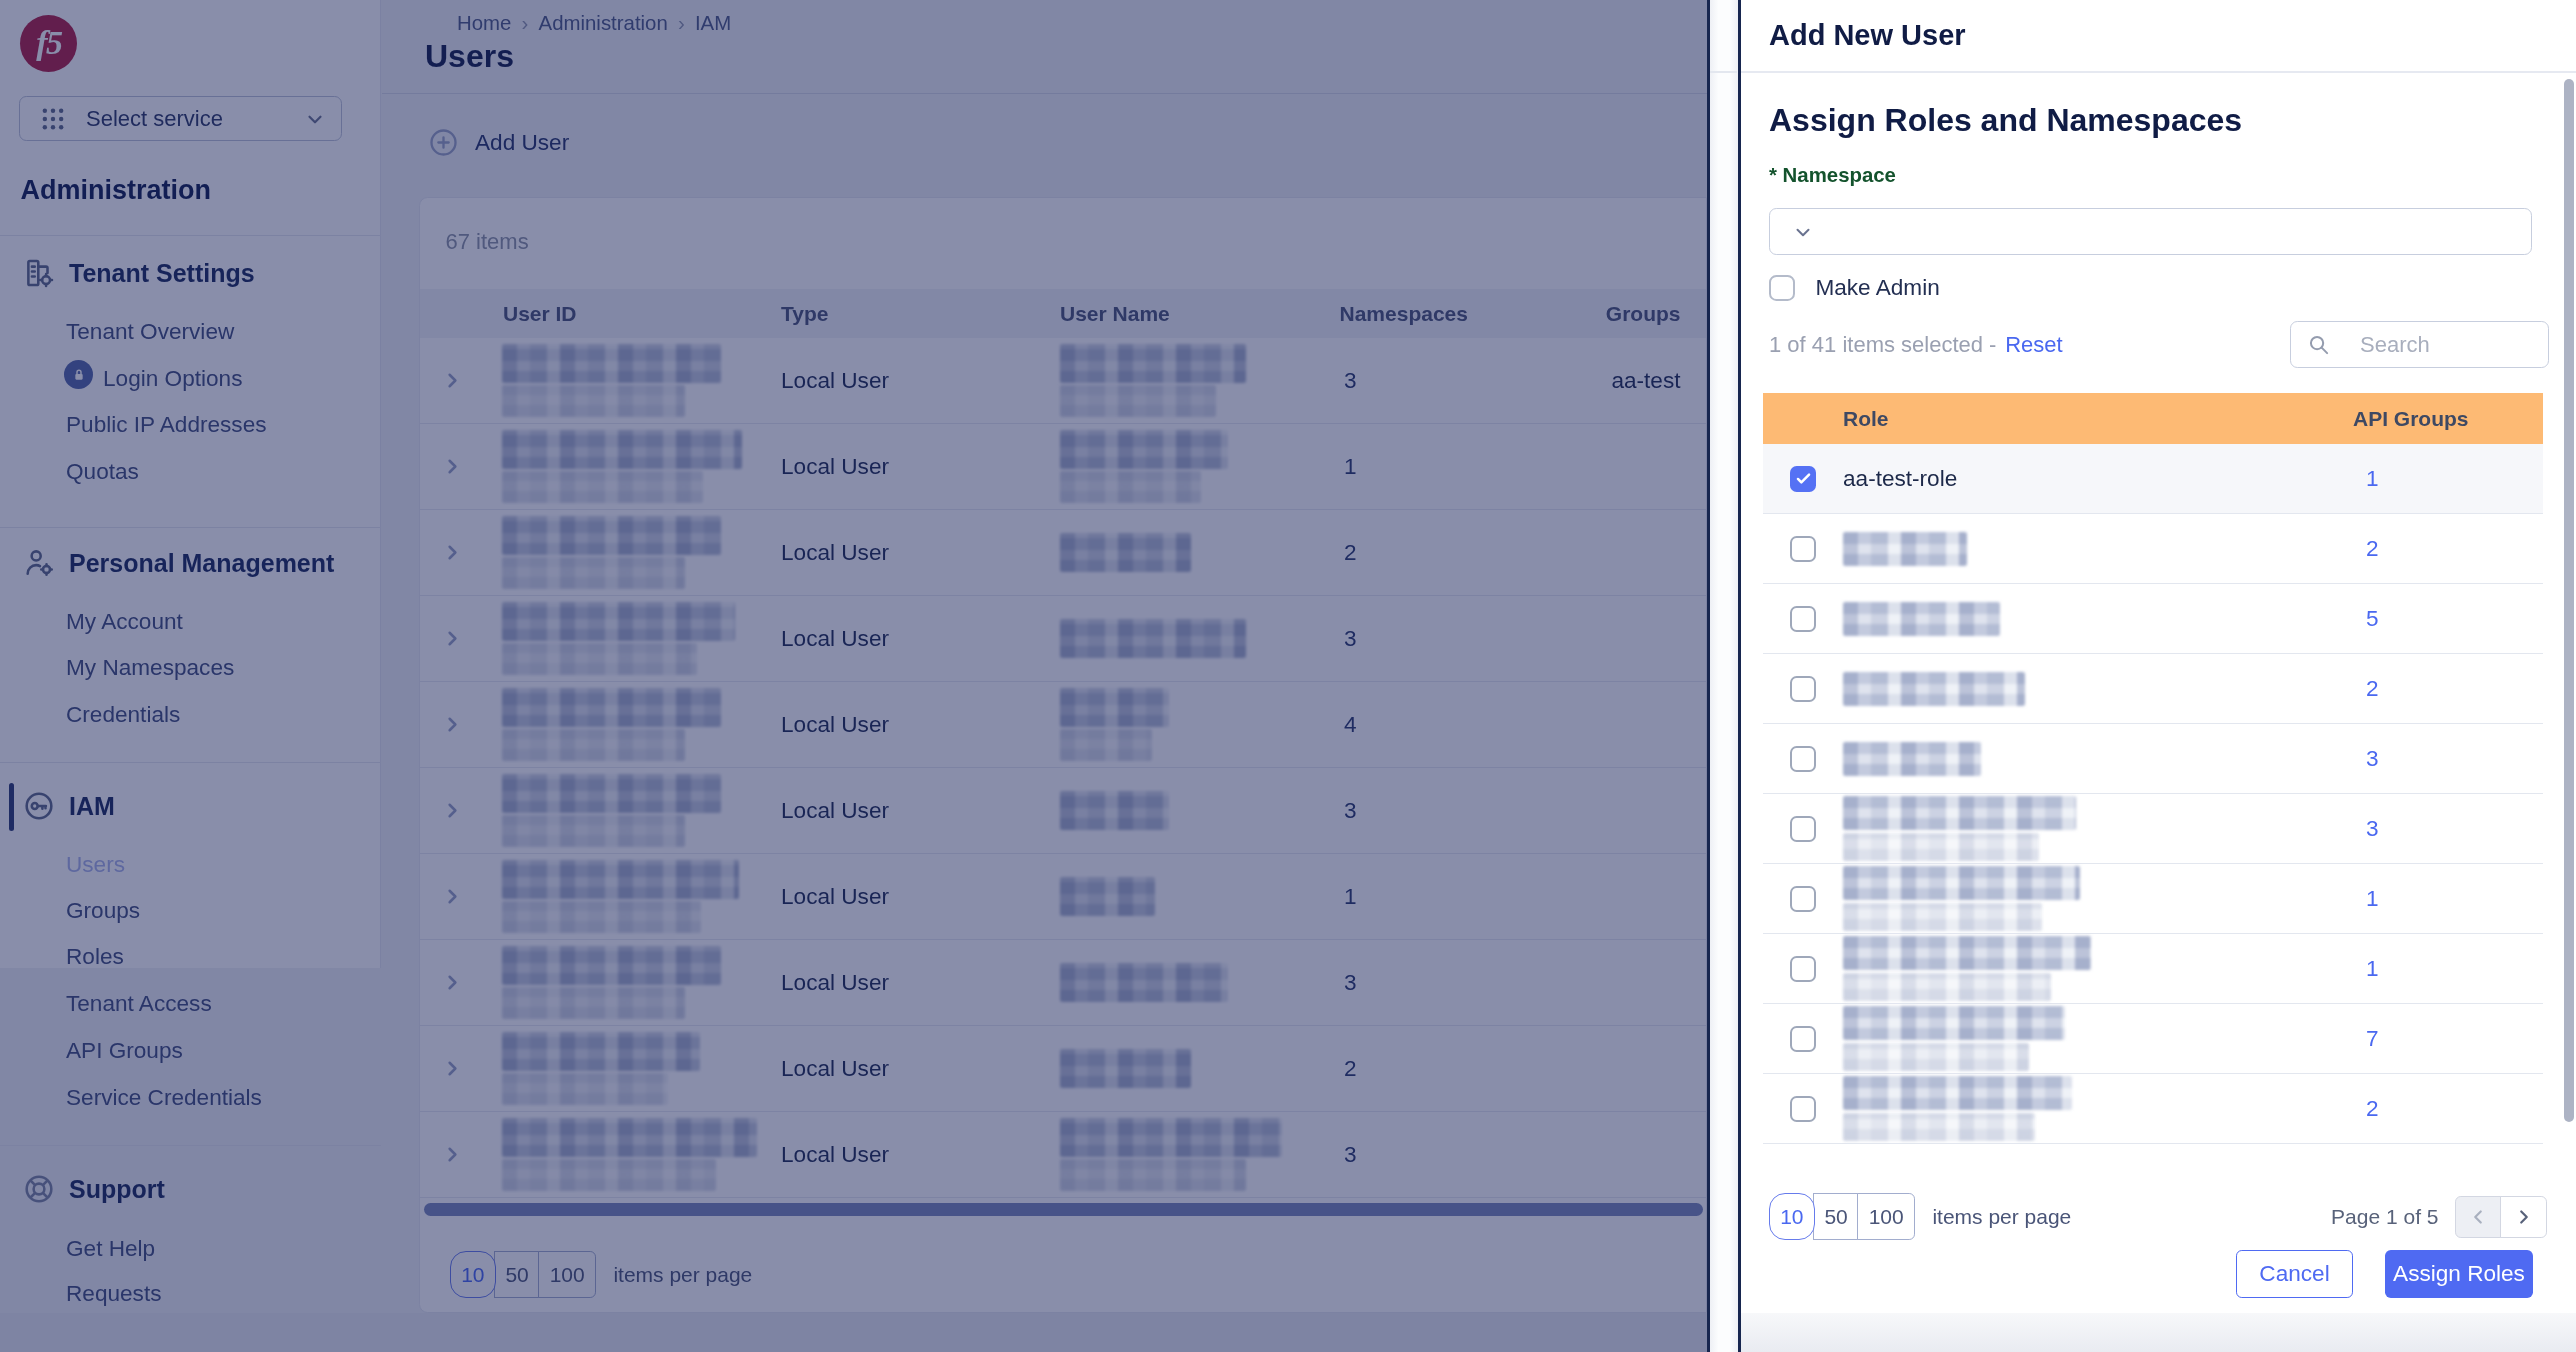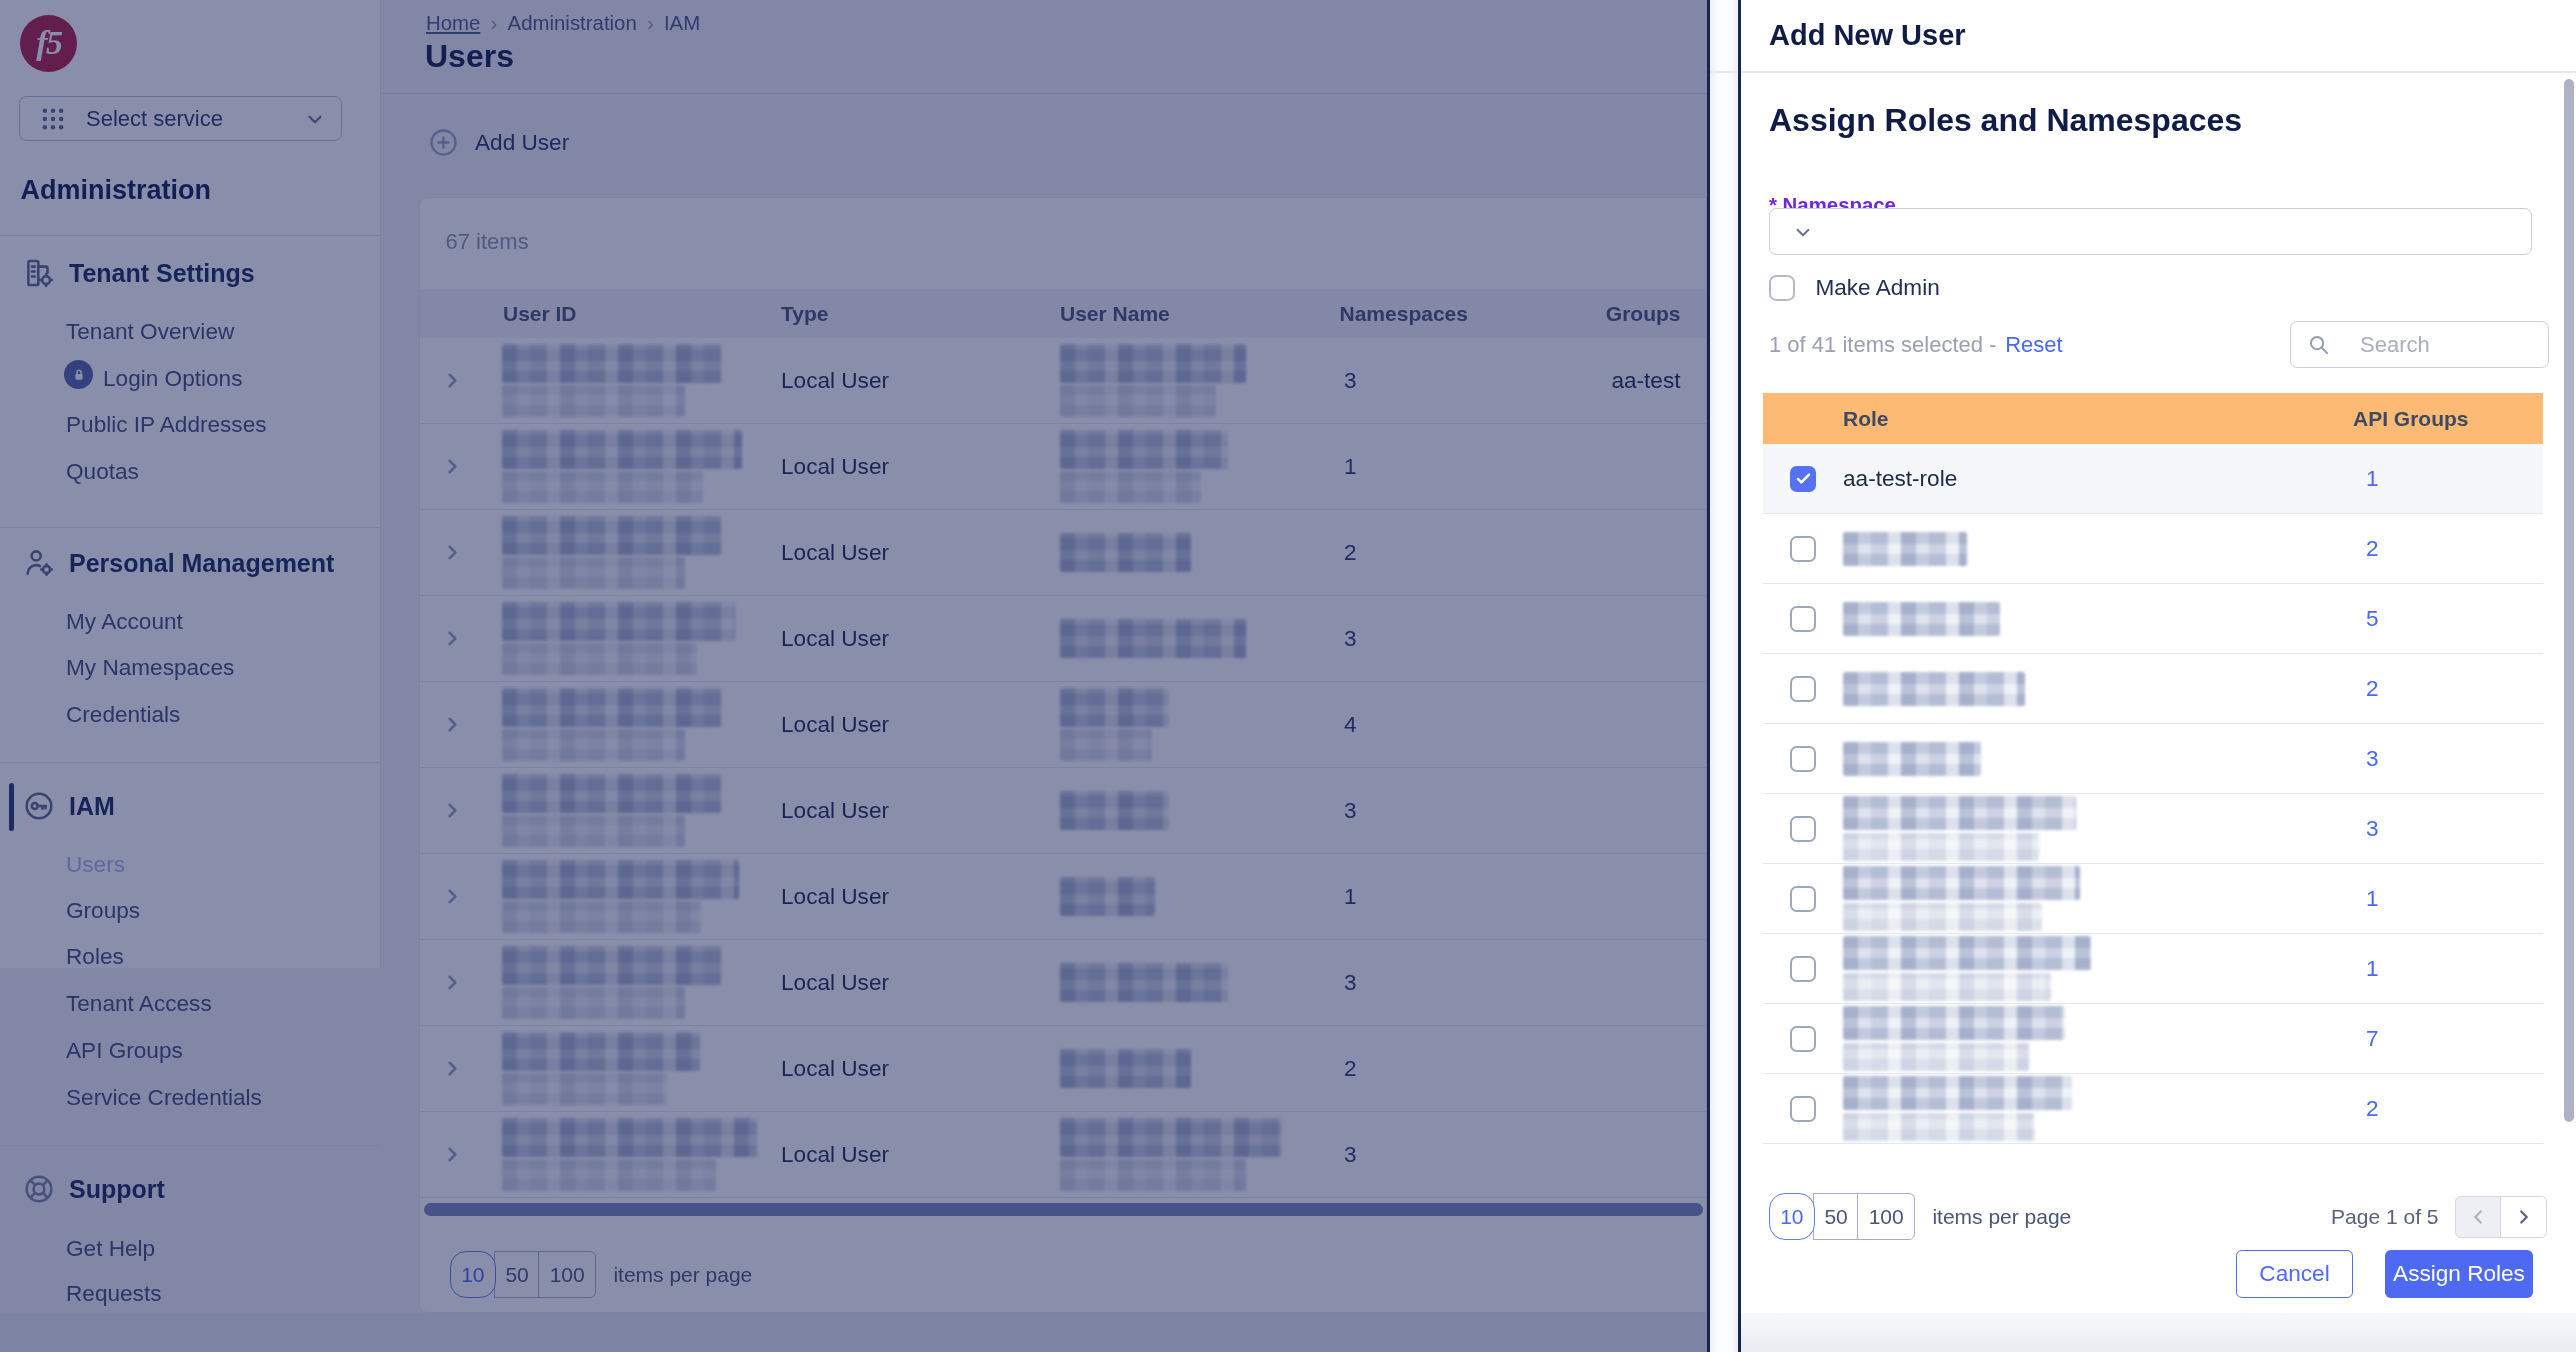--- a/index.html
+++ b/index.html
@@ -34,21 +34,21 @@
   .sec-head .txt { margin-left:13px; font-size:25px; font-weight:600; }
   .sec-head .ico { color:#5d6888; }
   .side-item { position:absolute; left:66px; font-size:22.6px; color:#414e7e; cursor:pointer; white-space:nowrap; }
   .side-item.active { color:#a9b3e9; }
   .badge-lock { position:absolute; left:64px; width:29px; height:29px; border-radius:50%; background:#5366a8; display:flex; align-items:center; justify-content:center; }
   #iam-bar { position:absolute; left:8.7px; top:783px; width:5.8px; height:48px; border-radius:2.9px; background:#2b3a72; }
 
   
   #breadcrumb { position:absolute; left:426px; top:11.7px; display:flex; align-items:center; font-size:20.4px; color:#4d5a86; }
   #breadcrumb .sep { margin:0 10.2px; color:#8d95ad; }
-  #breadcrumb .crumb-home { text-decoration:underline; cursor:pointer; }
+  #breadcrumb .crumb-home { cursor:pointer;margin-left:31px; }
   #page-title { position:absolute; left:425px; top:38px; font-size:32px; font-weight:600; color:#131f4d; }
   #head-div { position:absolute; left:382px; top:93px; width:1325px; height:0.7px; background:#d5d9e4; }
   #adduser { position:absolute; left:428px; top:122px; height:41px; display:flex; align-items:center; cursor:pointer; }
   #adduser .ico { color:#98a2c4; }
   #adduser .lbl { margin-left:16px; font-size:22.6px; color:#26356b; font-weight:500; }
 
   #card { position:absolute; left:419px; top:197px; width:1288px; height:1116px; background:#fff; border:0.7px solid #e4e7ef; border-radius:8.7px 0 0 8.7px; overflow:hidden; }
   #items-count { position:absolute; left:25.5px; top:31px; font-size:22px; color:#8d94a6; }
   .ugrid { display:grid; grid-template-columns:64px 270px 280px 280px 248px 1fr; align-items:center; }
   #uhead { position:absolute; left:0; top:91px; width:100%; height:49px; background:#f1f2f7; font-size:21px; font-weight:600; color:#4a5578; }
@@ -75,21 +75,21 @@
   
   #overlay { position:absolute; left:0; top:0; width:1707px; height:1352px; background:rgba(19,30,85,0.5); z-index:40; }
 
   
   #gutter { position:absolute; left:1707px; top:0; width:34px; height:1352px; z-index:50; background:linear-gradient(90deg,#eef0f5 0,#fcfdfe 30%,#fcfdfe 70%,#eef0f5 100%); border-left:3.6px solid #17264f; border-right:3.6px solid #17264f; cursor:col-resize; }
   #gutter .hline { position:absolute; top:71px; left:0; width:27px; height:1.5px; background:#e3e7ef; }
   #drawer { position:absolute; left:1741px; top:0; width:835px; height:1352px; background:#fff; z-index:50; }
   #drawer-title { position:absolute; left:28px; top:19px; font-size:29px; font-weight:600; color:#101c45; }
   #drawer-hdiv { position:absolute; left:0; top:71px; width:835px; height:1.5px; background:#e6e9f1; }
   #sec-title { position:absolute; left:28px; top:102px; font-size:32px; font-weight:600; color:#101c45; }
-  #ns-label { position:absolute; left:28px; top:194px; font-size:20.4px; font-weight:700; color:#6d28d9; }
+  #ns-label { position:absolute; left:28px; top:164px; font-size:20.4px; font-weight:700; color:#14532d; }
   #ns-select { position:absolute; left:28px; top:208px; width:763px; height:47px; border:1.5px solid #c7cede; border-radius:7.3px; background:#fff; display:flex; align-items:center; padding:0 19px 0 22px; cursor:pointer; }
   #ns-select .val { flex:1; font-size:22px; color:#232f52; }
   #ns-select .ico { color:#6a7390; }
   #mkadmin { position:absolute; left:28px; top:275px; display:flex; align-items:center; cursor:pointer; }
   .cb { width:26px; height:26px; border:2.2px solid #b4bbca; border-radius:7.3px; background:#fff; }
   #mkadmin .lbl { margin-left:20.4px; font-size:22.6px; color:#232f52; }
   #selrow { position:absolute; left:28px; top:321px; width:780px; height:48px; display:flex; align-items:center; }
   #selrow .summary { font-size:22px; color:#9aa0b1; }
   #selrow .reset { margin-left:8.7px; font-size:22px; color:#4a68f0; cursor:pointer; }
   #searchbox { position:absolute; right:0; top:0; width:259px; height:47px; border:1.5px solid #c7cede; border-radius:7.3px; background:#fff; display:flex; align-items:center; padding:0 13px 0 16px; }

